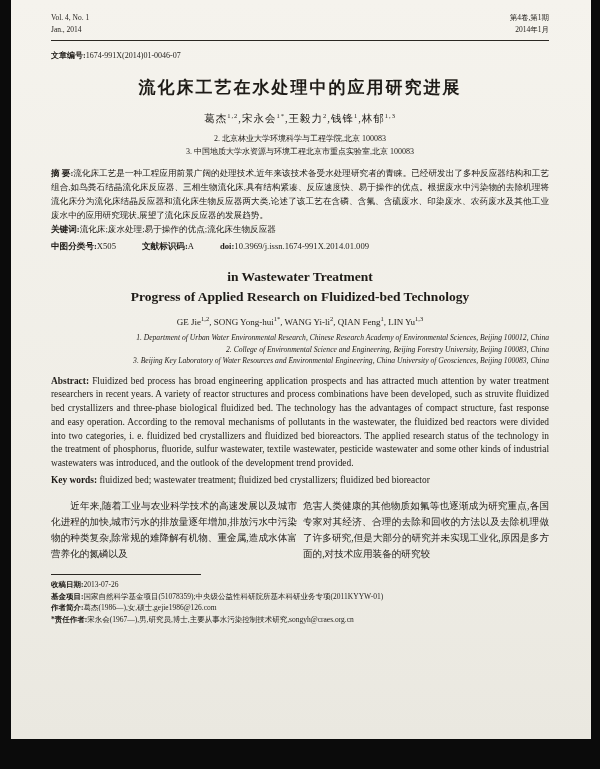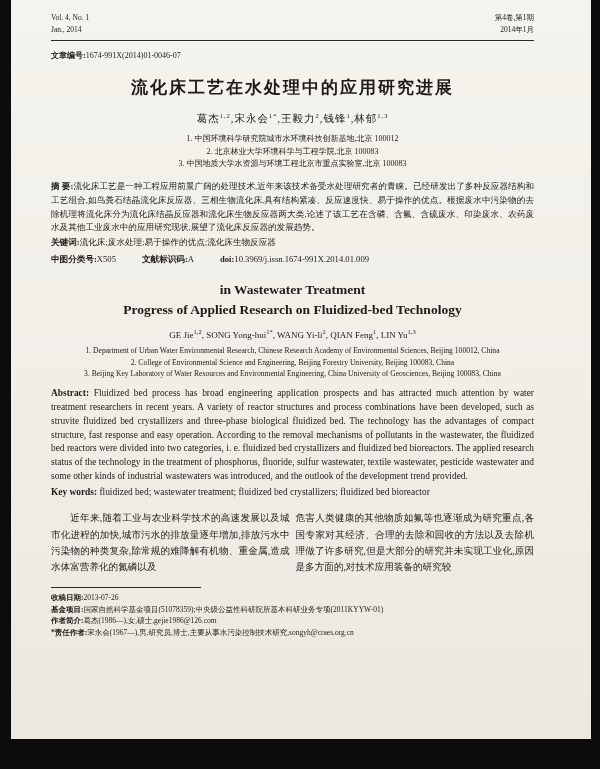--- a/index.html
+++ b/index.html
@@ -7,21 +7,21 @@
   body {
     background:#0b0b0b;
     font-family:"Liberation Serif","DejaVu Serif",serif;
     color:#1e1b17;
     position:relative;
     overflow:hidden;
   }
   .paper {
     position:absolute; top:0; left:11px; right:9px; bottom:30px;
     background:linear-gradient(180deg,#f5f3ed 0%,#f0eee7 55%,#eae8e0 100%);
-    padding:8px 57px 6px 40px;
+    padding:8px 42px 6px 40px;
   }
   
   .journal-header { display:flex; justify-content:space-between; align-items:flex-start;
     font-size:7.5px; line-height:1.55; padding-top:4px; }
   .h-side { width:118px; }
   .h-side.right { text-align:right; }
   .h-center { flex:1; text-align:center; }
   .h-center .cn { font-size:10.5px; letter-spacing:5px; font-weight:bold; }
   .h-center .en { font-size:7.5px; margin-top:2px; }
   .header-rule { border:none; border-top:1.6px solid #2b2823; margin-top:5px; }
@@ -34,21 +34,21 @@
   sup { font-size:6.5px; }
   .sep { white-space:pre; }
   .affils-cn { text-align:center; font-size:8px; line-height:1.6; margin-top:7px; }
   .abstract-cn { margin-top:9px; font-size:8.6px; line-height:1.6; text-align:justify; }
   .keywords-cn { margin-top:2px; font-size:8.6px; }
   .meta-line { margin-top:5px; font-size:8.6px; }
   .meta-line .gap { display:inline-block; width:26px; }
   
   .title-en { text-align:center; font-weight:bold; font-size:13.5px; line-height:1.45; margin-top:14px; }
   .authors-en { text-align:center; font-size:9px; margin-top:9px; }
-  .affils-en { text-align:center; font-size:7.6px; line-height:1.5; margin-top:5px; }
+  .affils-en { text-align:right; font-size:7.6px; line-height:1.5; margin-top:5px; font-style:italic; }
   .abstract-en { margin-top:8px; font-size:9.4px; line-height:1.46; text-align:justify; }
   .keywords-en { margin-top:4px; font-size:9.4px; }
   
   .body-cols { display:flex; gap:6px; margin-top:13px; font-size:9.6px; line-height:1.68; text-align:justify; }
   .col { flex:1; }
   .col.indent { text-indent:2em; }
   
   .footnote-area { margin-top:12px; }
   .footnote-rule { border:none; border-top:1px solid #2b2823; width:150px; margin:0 0 4px 0; }
   .footnote { font-size:7.5px; line-height:1.55; }
@@ -74,21 +74,20 @@
     <span class="b">文章编号:</span><span>1674-991X(2014)01-0046-07</span>
   </div>
 
   <h1 class="title-cn">流化床工艺在水处理中的应用研究进展</h1>
 
   <div class="authors-cn">
     <span><span>葛杰</span><sup>1,2</sup><span class="sep">,</span></span><span><span>宋永会</span><sup>1*</sup><span class="sep">,</span></span><span><span>王毅力</span><sup>2</sup><span class="sep">,</span></span><span><span>钱锋</span><sup>1</sup><span class="sep">,</span></span><span><span>林郁</span><sup>1,3</sup><span class="sep"></span></span>
   </div>
 
   <div class="affils-cn">
-    <div>1. 中国环境科学研究院城市水环境科技创新基地,北京 100012</div>
     <div>2. 北京林业大学环境科学与工程学院,北京 100083</div>
     <div>3. 中国地质大学水资源与环境工程北京市重点实验室,北京 100083</div>
   </div>
 
   <div class="abstract-cn">
     <span class="b">摘 要:</span><span>流化床工艺是一种工程应用前景广阔的处理技术,近年来该技术备受水处理研究者的青睐。已经研发出了多种反应器结构和工艺组合,如鸟粪石结晶流化床反应器、三相生物流化床,具有结构紧凑、反应速度快、易于操作的优点。根据废水中污染物的去除机理将流化床分为流化床结晶反应器和流化床生物反应器两大类,论述了该工艺在含磷、含氟、含硫废水、印染废水、农药废水及其他工业废水中的应用研究现状,展望了流化床反应器的发展趋势。</span>
   </div>
   <div class="keywords-cn">
     <span class="b">关键词:</span><span>流化床;废水处理;易于操作的优点;流化床生物反应器</span>
   </div>

